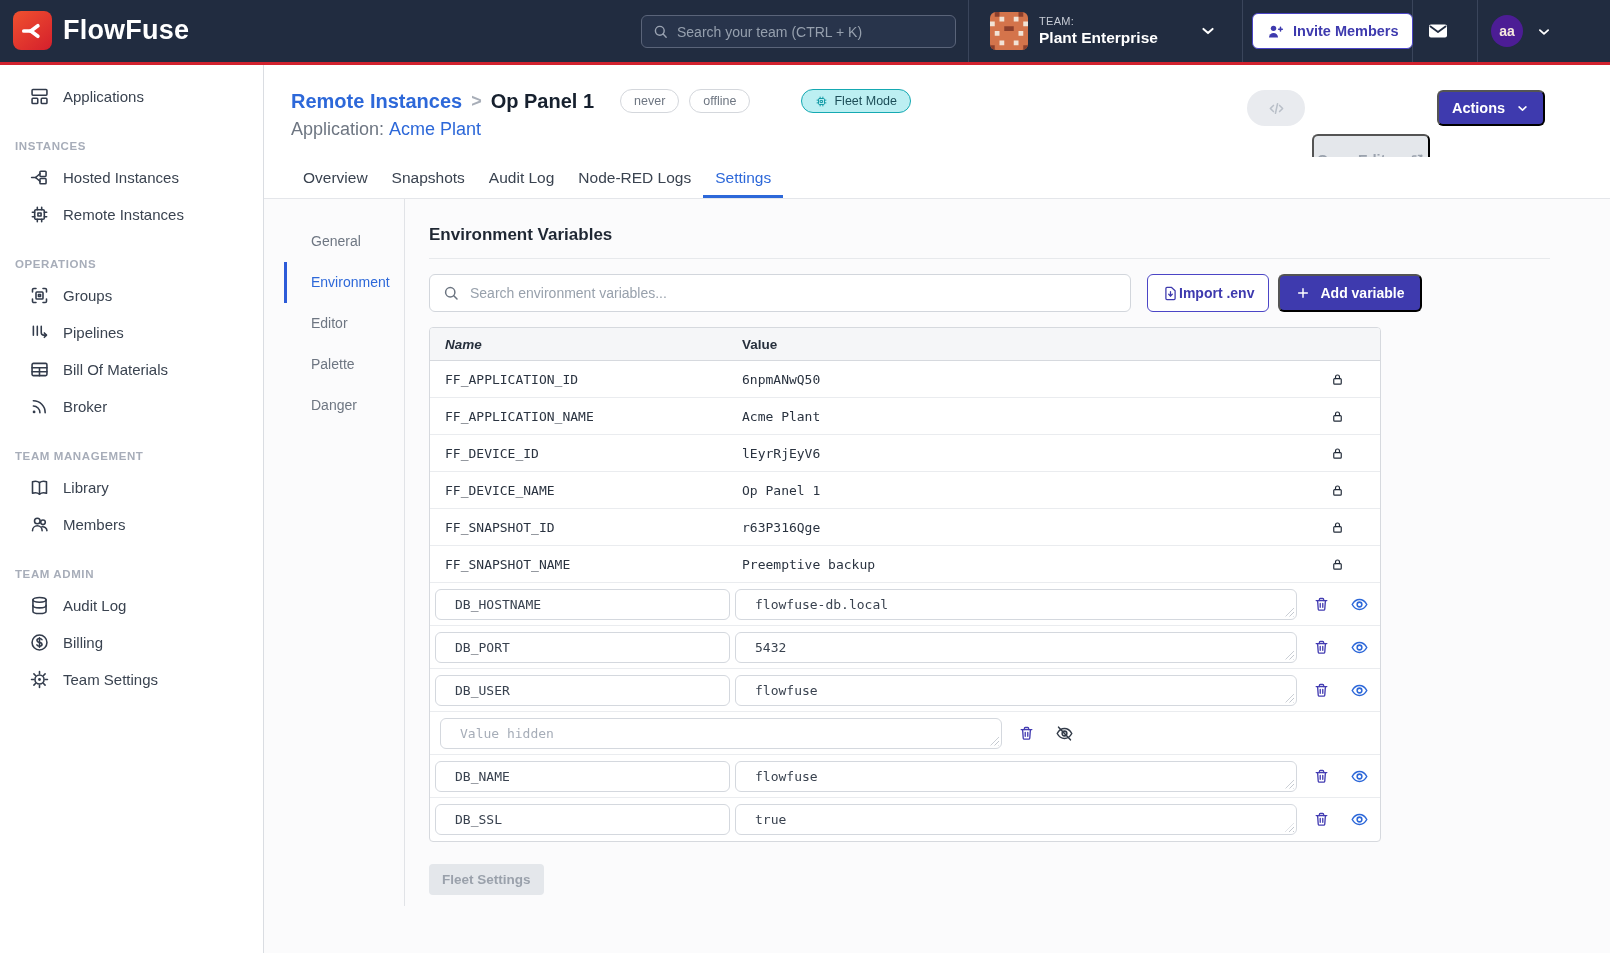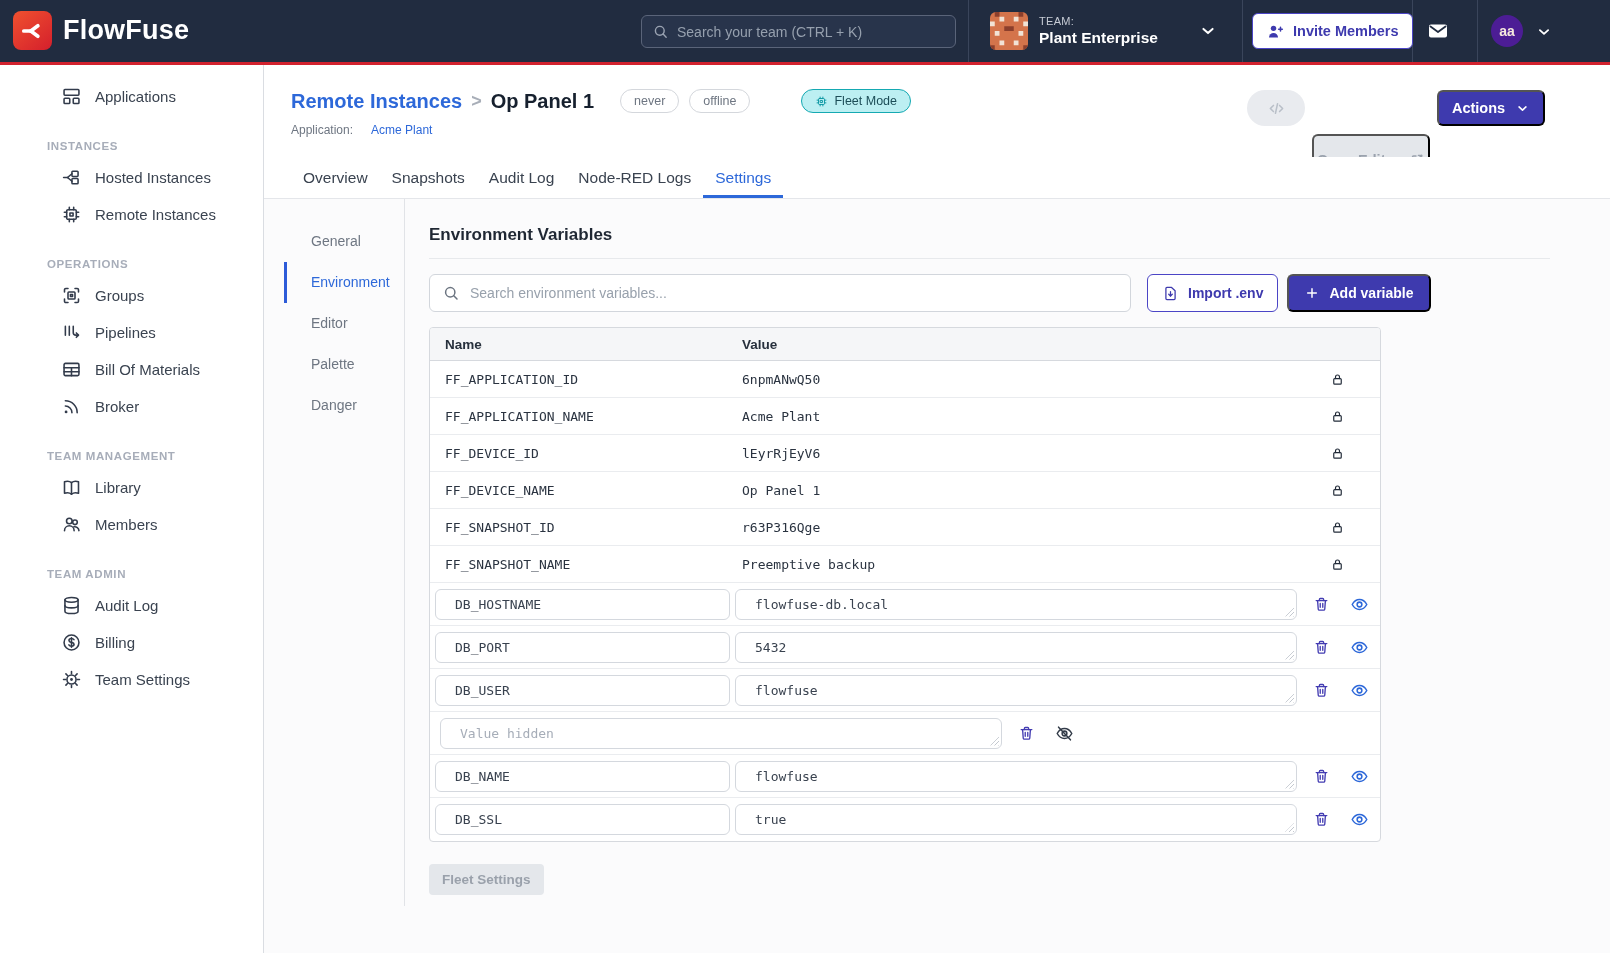--- a/index.html
+++ b/index.html
@@ -23,61 +23,61 @@
   .team-name { font-size:15.5px; color:#fff; font-weight:600; margin-top:2px; }
   .team-chevron { position:absolute; left:1198px; top:21px; color:#fff; }
   .invite-btn { position:absolute; left:1252px; top:13px; height:36px; padding:0 13px; background:#fff; border:1px solid #4B45C6; border-radius:6px; display:flex; align-items:center; gap:8px; color:var(--indigo,#3E3AAE); font-size:14.5px; font-weight:700; cursor:pointer; }
   .mail-btn { position:absolute; left:1426px; top:19px; color:#fff; cursor:pointer; }
   .user-avatar { position:absolute; left:1491px; top:15px; width:32px; height:32px; border-radius:50%; background:#4c1d95; color:#F6E9DE; font-size:14px; font-weight:700; display:flex; align-items:center; justify-content:center; cursor:pointer; }
   .user-chevron { position:absolute; left:1535px; top:23px; color:#fff; cursor:pointer; }
   .red-line { height:3px; background:var(--red-line,#D2222E); }
 
   
   .layout { display:flex; height:888px; }
-  .sidebar { width:264px; background:#fff; border-right:1px solid #DADDE2; padding-top:13px; flex:none;padding-left:32px; }
+  .sidebar { width:264px; background:#fff; border-right:1px solid #DADDE2; padding-top:13px; flex:none; }
   .side-label { margin:25px 0 7px 15px; font-size:11.5px; font-weight:600; color:#A7ADB9; letter-spacing:.6px; }
   .side-item { height:37px; display:flex; align-items:center; gap:13px; padding-left:29px; color:#3A4350; font-size:15px; font-weight:500; cursor:pointer; }
   .side-item .icon { color:#323B4B; }
 
   .main { flex:1; position:relative; }
   .main-header { position:relative; height:134px; background:#fff; }
   .crumb-row { position:absolute; left:27px; top:24px; display:flex; align-items:center; }
   .crumb-parent { color:var(--blue,#2D68D9); font-size:20px; font-weight:700; cursor:pointer; }
   .crumb-sep { color:#A8AEB8; font-size:18px; font-weight:600; margin:0 9px; }
   .crumb-title { color:#16202E; font-size:20px; font-weight:700; }
   .badges { display:flex; align-items:center; gap:10px; margin-left:26px; }
   .badge { height:24px; display:flex; align-items:center; gap:6px; padding:0 13px; border:1px solid #D4D7DC; border-radius:12px; background:#fff; color:#6E7682; font-size:12.5px; }
   .badge.teal { background:var(--teal-bg,#BCEFF2); border-color:var(--teal-border,#15A9B2); color:#1C4D57; font-weight:500;margin-left:41px; }
   .badge.teal .icon { color:#0F98A3; }
-  .app-line { position:absolute; left:27px; top:55px; height:20px; display:flex; align-items:center; font-size:12px; color:#6E7682; gap:18px; }
+  .app-line { position:absolute; left:27px; top:55px; height:20px; display:flex; align-items:flex-end; font-size:18px; color:#6E7682; gap:5px; }
   .app-link { color:var(--blue,#2D68D9); cursor:pointer; }
   .code-pill { position:absolute; left:983px; top:25px; width:58px; height:36px; border-radius:18px; background:#E9EBEF; color:#B9BFC8; display:flex; align-items:center; justify-content:center; }
   .openeditor-btn { position:absolute; left:1048px; top:25px; height:36px; width:118px; background:#E4E7EB; border-radius:6px; display:flex; align-items:flex-end; justify-content:center; gap:9px; color:#9AA2AD; font-size:14.5px; font-weight:700;margin-top:44px; }
   .actions-btn { position:absolute; left:1173px; top:25px; height:36px; width:108px; background:var(--indigo,#3E3AAE); border-radius:6px; display:flex; align-items:center; justify-content:center; gap:10px; color:#fff; font-size:14.5px; font-weight:700; cursor:pointer; }
   .tabs { position:absolute; left:0; right:0; top:92px; height:42px; border-bottom:1px solid #E4E6EA; display:flex; padding-left:27px; background:#fff; }
   .tab { padding:0 12px; line-height:41px; font-size:15.5px; color:#3A4350; font-weight:500; cursor:pointer; }
   .tab.active { color:var(--blue,#2D68D9); box-shadow:inset 0 -3px var(--blue,#2D68D9); }
 
   .content { display:flex; height:754px; background:#FBFBFC; align-items:flex-start; }
   .settings-nav { margin-left:20px; padding-top:22px; width:121px; min-height:707px; border-right:1px solid #E1E3E7; flex:none; }
   .snav-item { height:41px; line-height:41px; padding-left:24px; border-left:3px solid transparent; font-size:14px; color:#6E7682; cursor:pointer; }
   .snav-item.active { color:var(--blue,#2D68D9); border-left-color:#2D5BD8; }
 
   .env-content { margin:26px 0 0 24px; width:1121px; }
   .env-heading { font-size:17px; font-weight:700; color:#1F2733; padding-bottom:13px; border-bottom:1px solid #E7E9EC; }
   .env-toolbar { margin-top:15px; display:flex; gap:9px; height:38px; }
   .env-search { flex:none; width:702px; height:38px; background:#fff; border:1px solid #D2D6DC; border-radius:6px; display:flex; align-items:center; gap:10px; padding:0 12px; color:#6B7480; }
   .env-search input { border:none; outline:none; width:100%; font-size:14px; color:#3A4350; font-family:Liberation Sans, sans-serif; }
   .env-search input::placeholder { color:#98A1AC; }
-  .import-btn { height:38px; padding:0 14px; background:#fff; border:1.5px solid #4B45C6; border-radius:6px; display:flex; align-items:center; gap:9px; color:var(--indigo,#3E3AAE); font-size:14px; font-weight:700; cursor:pointer; margin-left:7px; }
+  .import-btn { height:38px; padding:0 14px; background:#fff; border:1.5px solid #4B45C6; border-radius:6px; display:flex; align-items:center; color:var(--indigo,#3E3AAE); font-size:14px; font-weight:700; cursor:pointer; margin-left:7px; }
   .add-btn { height:38px; padding:0 15px; background:var(--indigo,#3E3AAE); border-radius:6px; display:flex; align-items:center; gap:9px; color:#fff; font-size:14px; font-weight:700; cursor:pointer; }
 
   .env-table { margin-top:15px; width:952px; background:#fff; border:1px solid #D6D9DE; border-radius:4px; overflow:hidden; }
   .thead { height:33px; background:#F5F6F8; border-bottom:1px solid #D6D9DE; display:flex; align-items:center; font-size:13.5px; font-weight:700; color:#27303D; }
-  .col-name { width:312px; padding-left:15px; }
+  .col-name { width:312px; padding-left:15px;font-style:italic; }
   .lrow { height:37px; display:flex; align-items:center; border-bottom:1px solid #EAECEF; font-family:"DejaVu Sans Mono", monospace; font-size:13px; color:#2A3340; }
   .lname { width:312px; padding-left:15px; }
   .lvalue { flex:1; }
   .lock-cell { width:85px; display:flex; justify-content:center; color:#232C3A; }
   .erow { height:43px; display:flex; align-items:center; border-bottom:1px solid #EAECEF; padding-left:5px; }
   .erow:last-child { border-bottom:none; }
   .efield { height:31px; background:#fff; border:1px solid #D4D8DE; border-radius:6px; padding:0 19px; font-family:"DejaVu Sans Mono", monospace; font-size:13px; color:#39424F; outline:none; }
   .efield::placeholder { color:#A6ADB8; }
   .ename { width:295px; }
   .ename.muted { color:#9AA3AF; }

